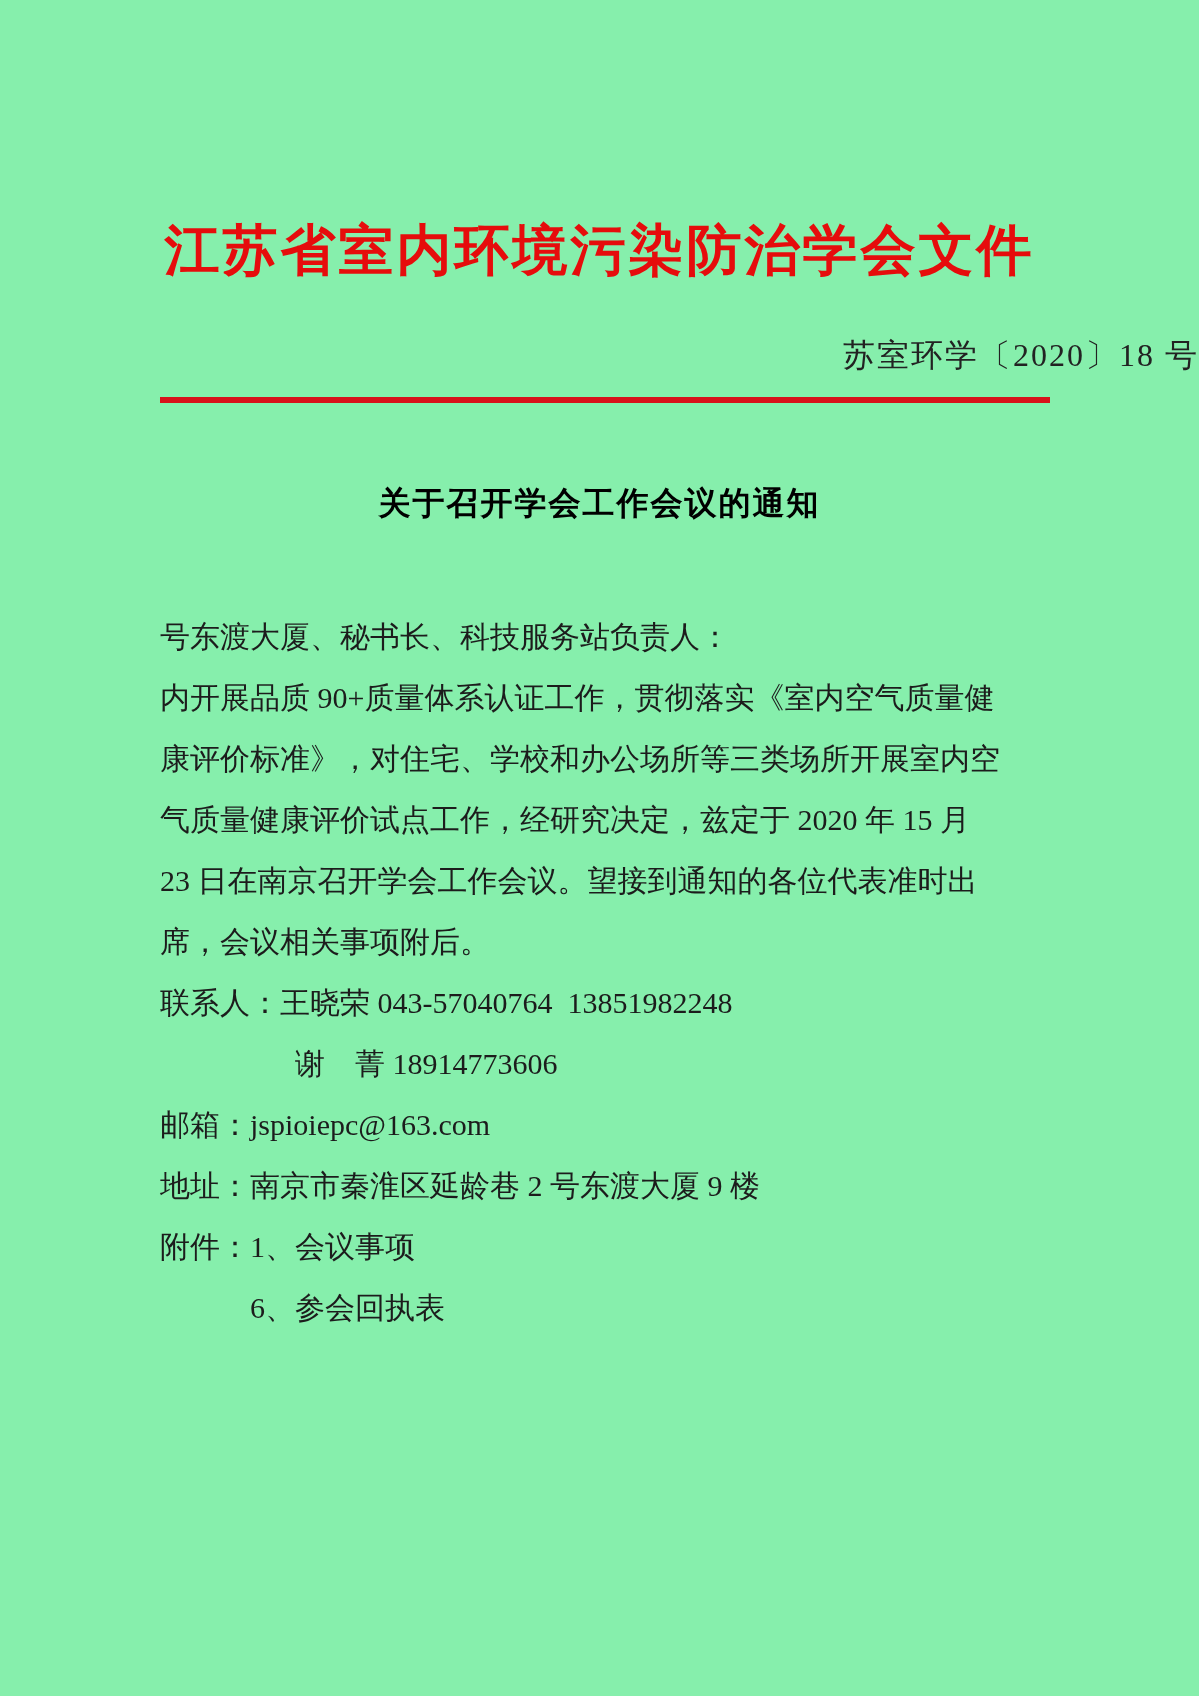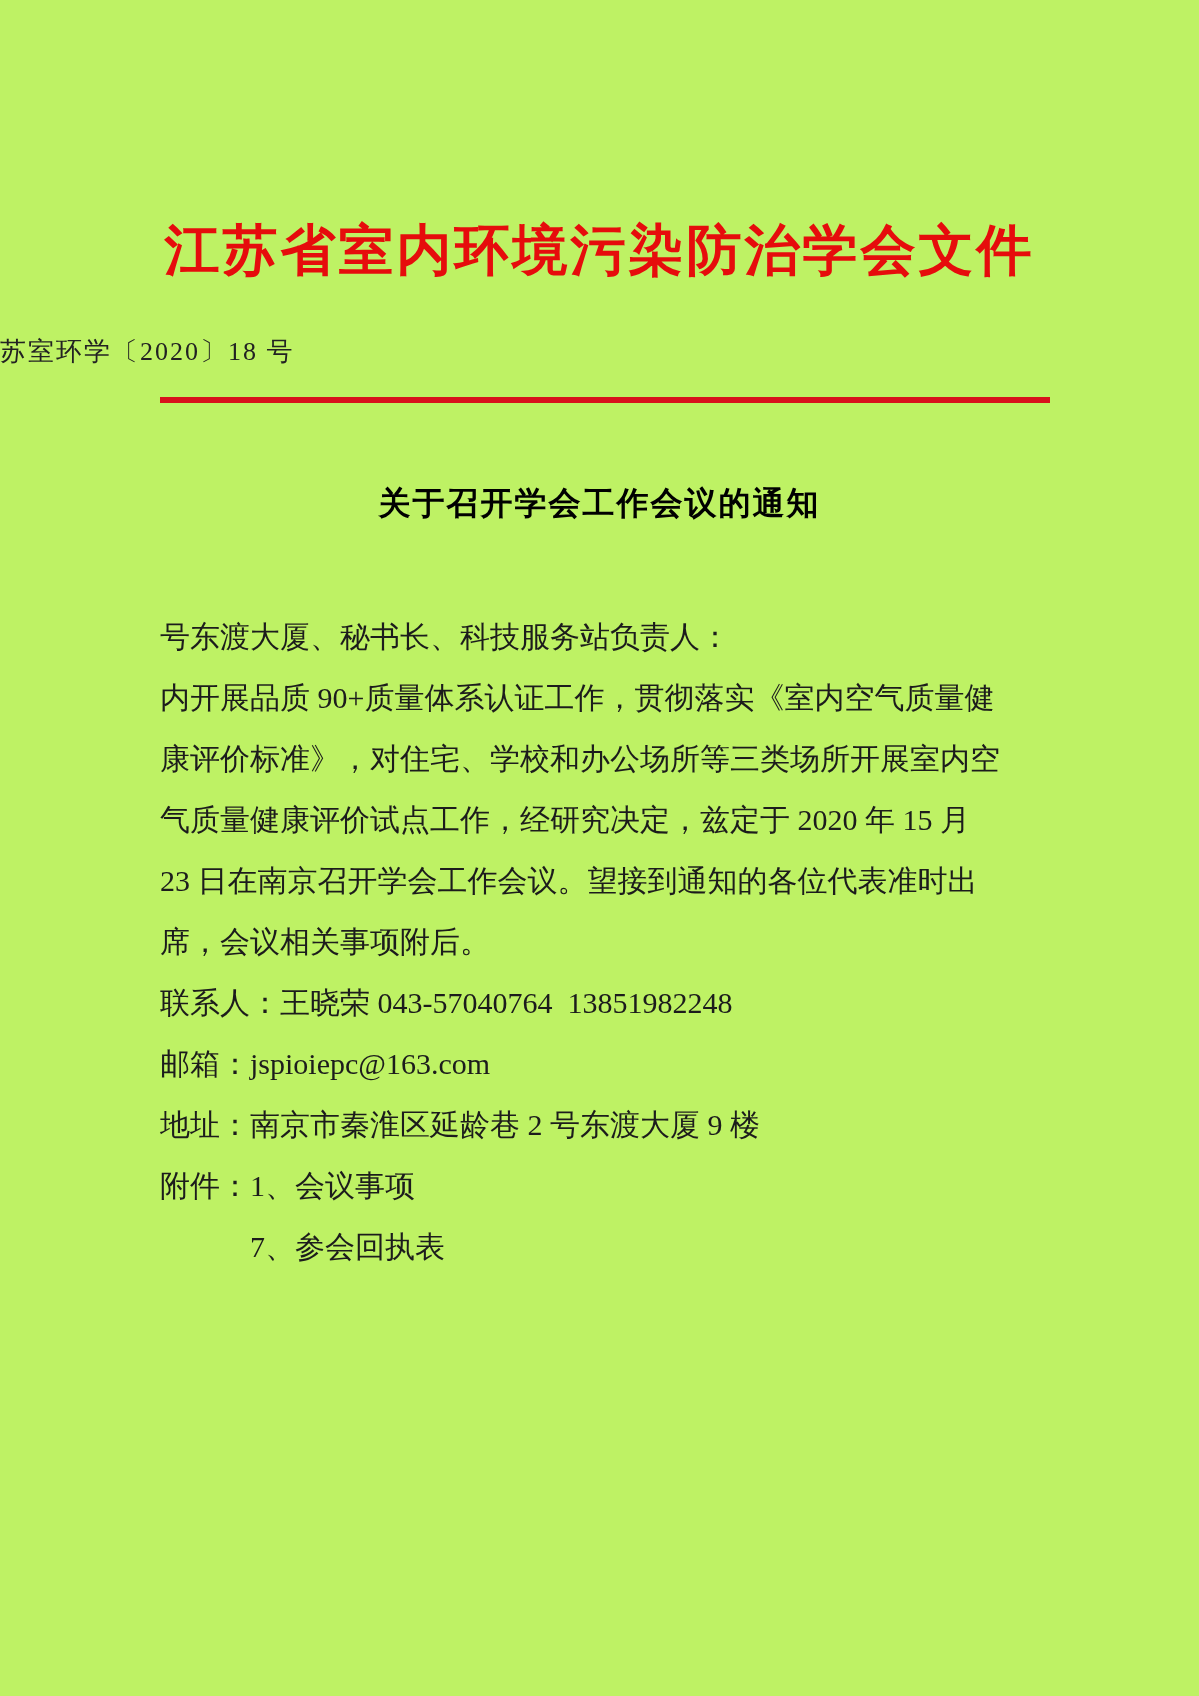--- a/index.html
+++ b/index.html
@@ -4,21 +4,21 @@
 <style>
   html, body {
     margin: 0;
     padding: 0;
     background: #ffffff;
   }
   .page {
     position: relative;
     width: 1199px;
     height: 1696px;
-    background: #bef264;
+    background: #86efac;
     overflow: hidden;
     font-family: "Liberation Serif", "DejaVu Serif", serif;
     color: #1a1a1a;
   }
   .org-header {
     position: absolute;
     top: 214px;
     left: 0;
     width: 100%;
     text-align: center;
@@ -26,22 +26,22 @@
     font-weight: bold;
     letter-spacing: 3px;
     color: #e60c0c;
     font-family: "Liberation Serif", "DejaVu Serif", serif;
   }
   .doc-number {
     position: absolute;
     top: 334px;
     left: 0;
     width: 100%;
-    text-align: left;
-    font-size: 26px;
+    text-align: right;
+    font-size: 32px;
     letter-spacing: 2px;
     color: #222222;
   }
   .red-rule {
     position: absolute;
     top: 397px;
     left: 160px;
     width: 890px;
     height: 6px;
     background: #d8121b;
@@ -91,19 +91,20 @@
   <h1 class="doc-title">关于召开学会工作会议的通知</h1>
 
   <div class="doc-body">
     <div class="line">号东渡大厦、秘书长、科技服务站负责人：</div>
     <div class="line">内开展品质 90+质量体系认证工作，贯彻落实《室内空气质量健</div>
     <div class="line">康评价标准》，对住宅、学校和办公场所等三类场所开展室内空</div>
     <div class="line">气质量健康评价试点工作，经研究决定，兹定于 2020 年 15 月</div>
     <div class="line">23 日在南京召开学会工作会议。望接到通知的各位代表准时出</div>
     <div class="line">席，会议相关事项附后。</div>
     <div class="line">联系人：王晓荣 043-57040764  13851982248</div>
+    <div class="line indent-contact">谢　菁 18914773606</div>
     <div class="line">邮箱：jspioiepc@163.com</div>
     <div class="line">地址：南京市秦淮区延龄巷 2 号东渡大厦 9 楼</div>
     <div class="line">附件：1、会议事项</div>
-    <div class="line indent-attach">7、参会回执表</div>
+    <div class="line indent-attach">6、参会回执表</div>
   </div>
 
 </div>
 
 </body></html>

